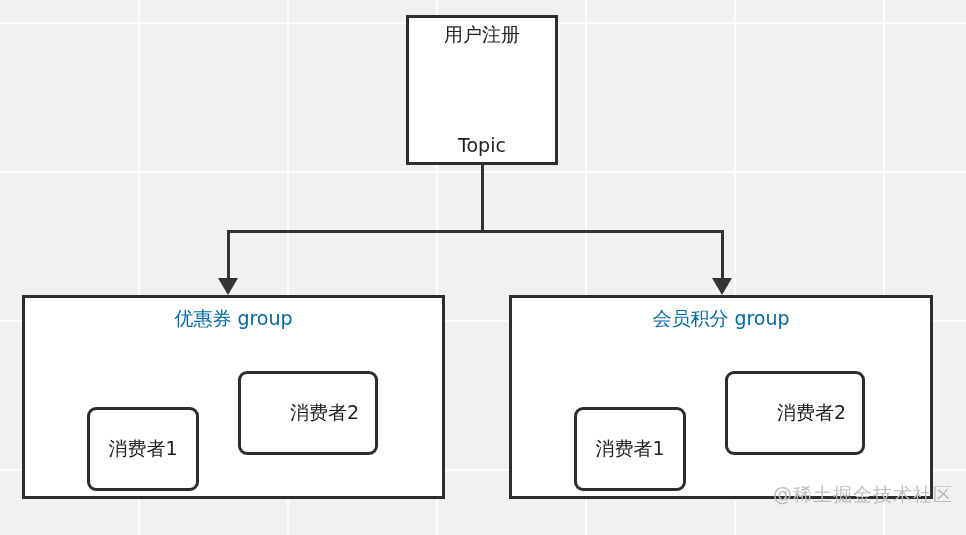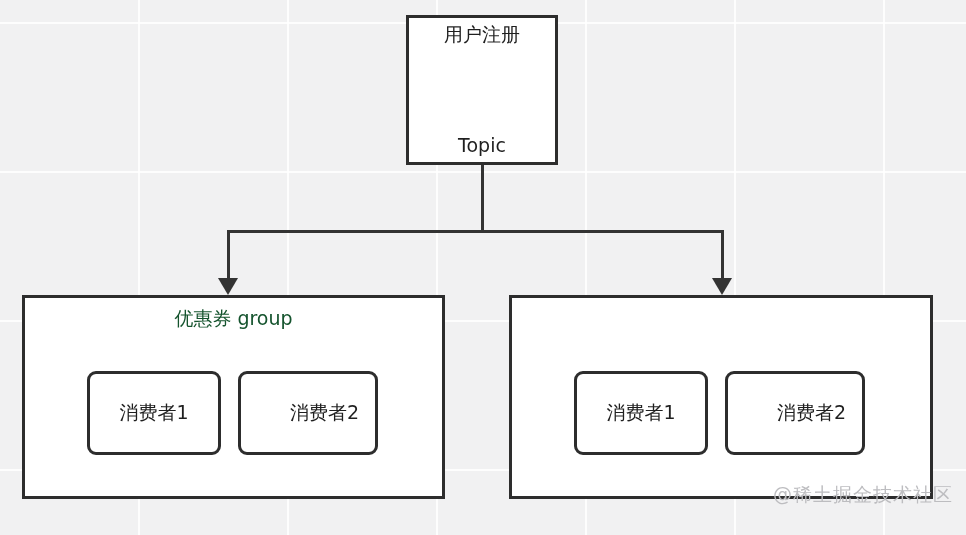--- a/index.html
+++ b/index.html
@@ -38,38 +38,38 @@
   }
   .group-box {
     top: 295px;
     width: 423px; height: 204px;
   }
   .group-box .group-label {
     display: block;
     text-align: center;
     margin-top: 8px;
     font-size: 19px;
-    color: #14532d;
+    color: #0369a1;
   }
   .group-left  { left: 22px; }
   .group-right { left: 509px; width: 424px; }
   .consumer-box {
     position: absolute;
     top: 73px;
     height: 84px;
     background: #ffffff;
     border: 3px solid #2d2d2d;
     border-radius: 9px;
     display: flex;
     align-items: center;
     justify-content: center;
     font-size: 19px;
     color: #1f1f1f;
   }
-  .consumer-1 { left: 62px;  width: 134px; }
+  .consumer-1 { left: 62px;  width: 112px; margin-top: 36px; }
   .consumer-2 { left: 213px; width: 140px; padding-left: 33px; }
   .edge {
     position: absolute;
     background: #333333;
   }
   .edge-trunk      { left: 481px; top: 165px; width: 3px;  height: 67px; }
   .edge-horizontal { left: 227px; top: 230px; width: 497px; height: 3px; }
   .edge-drop-left  { left: 227px; top: 230px; width: 3px;  height: 50px; }
   .edge-drop-right { left: 721px; top: 230px; width: 3px;  height: 50px; }
   .arrowhead {
@@ -113,20 +113,21 @@
     <span class="group-label">优惠券 group</span>
     <div class="consumer-box consumer-1">
       <span>消费者1</span>
     </div>
     <div class="consumer-box consumer-2">
       <span>消费者2</span>
     </div>
   </div>
 
   <div class="node group-box group-right">
+    <span class="group-label">会员积分 group</span>
     <div class="consumer-box consumer-1">
       <span>消费者1</span>
     </div>
     <div class="consumer-box consumer-2">
       <span>消费者2</span>
     </div>
   </div>
 
   <div class="watermark">@稀土掘金技术社区</div>
 

